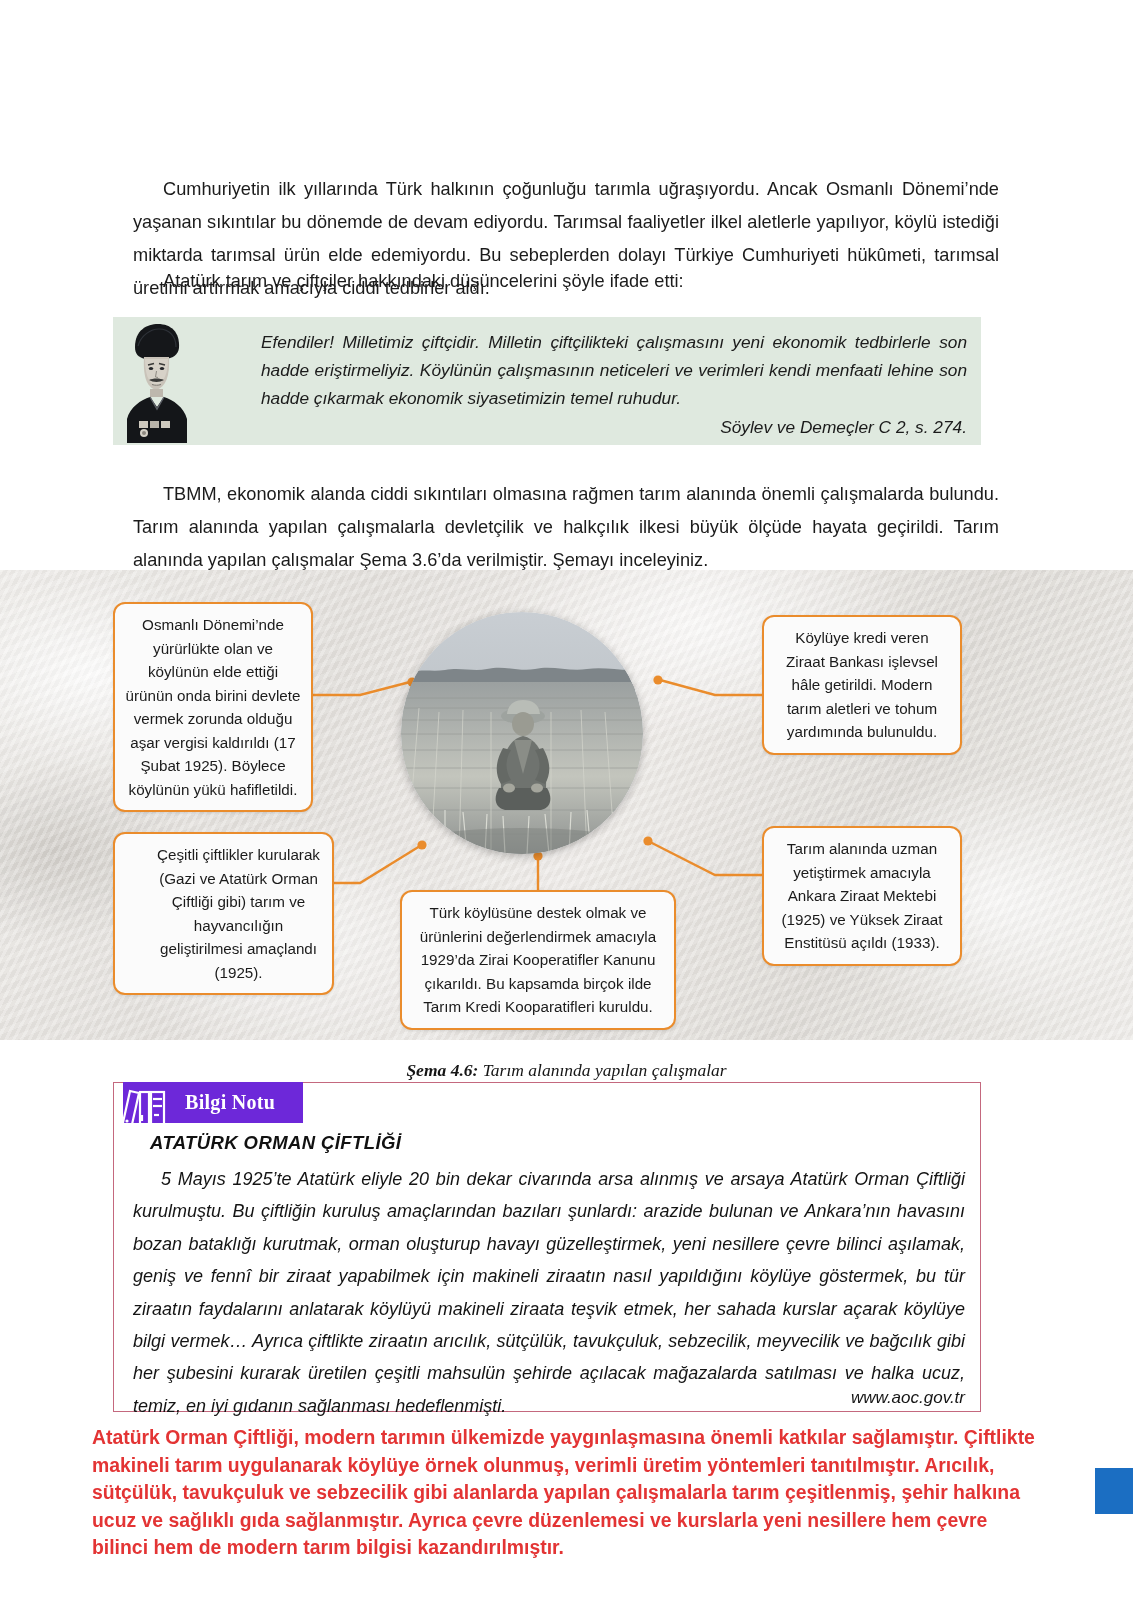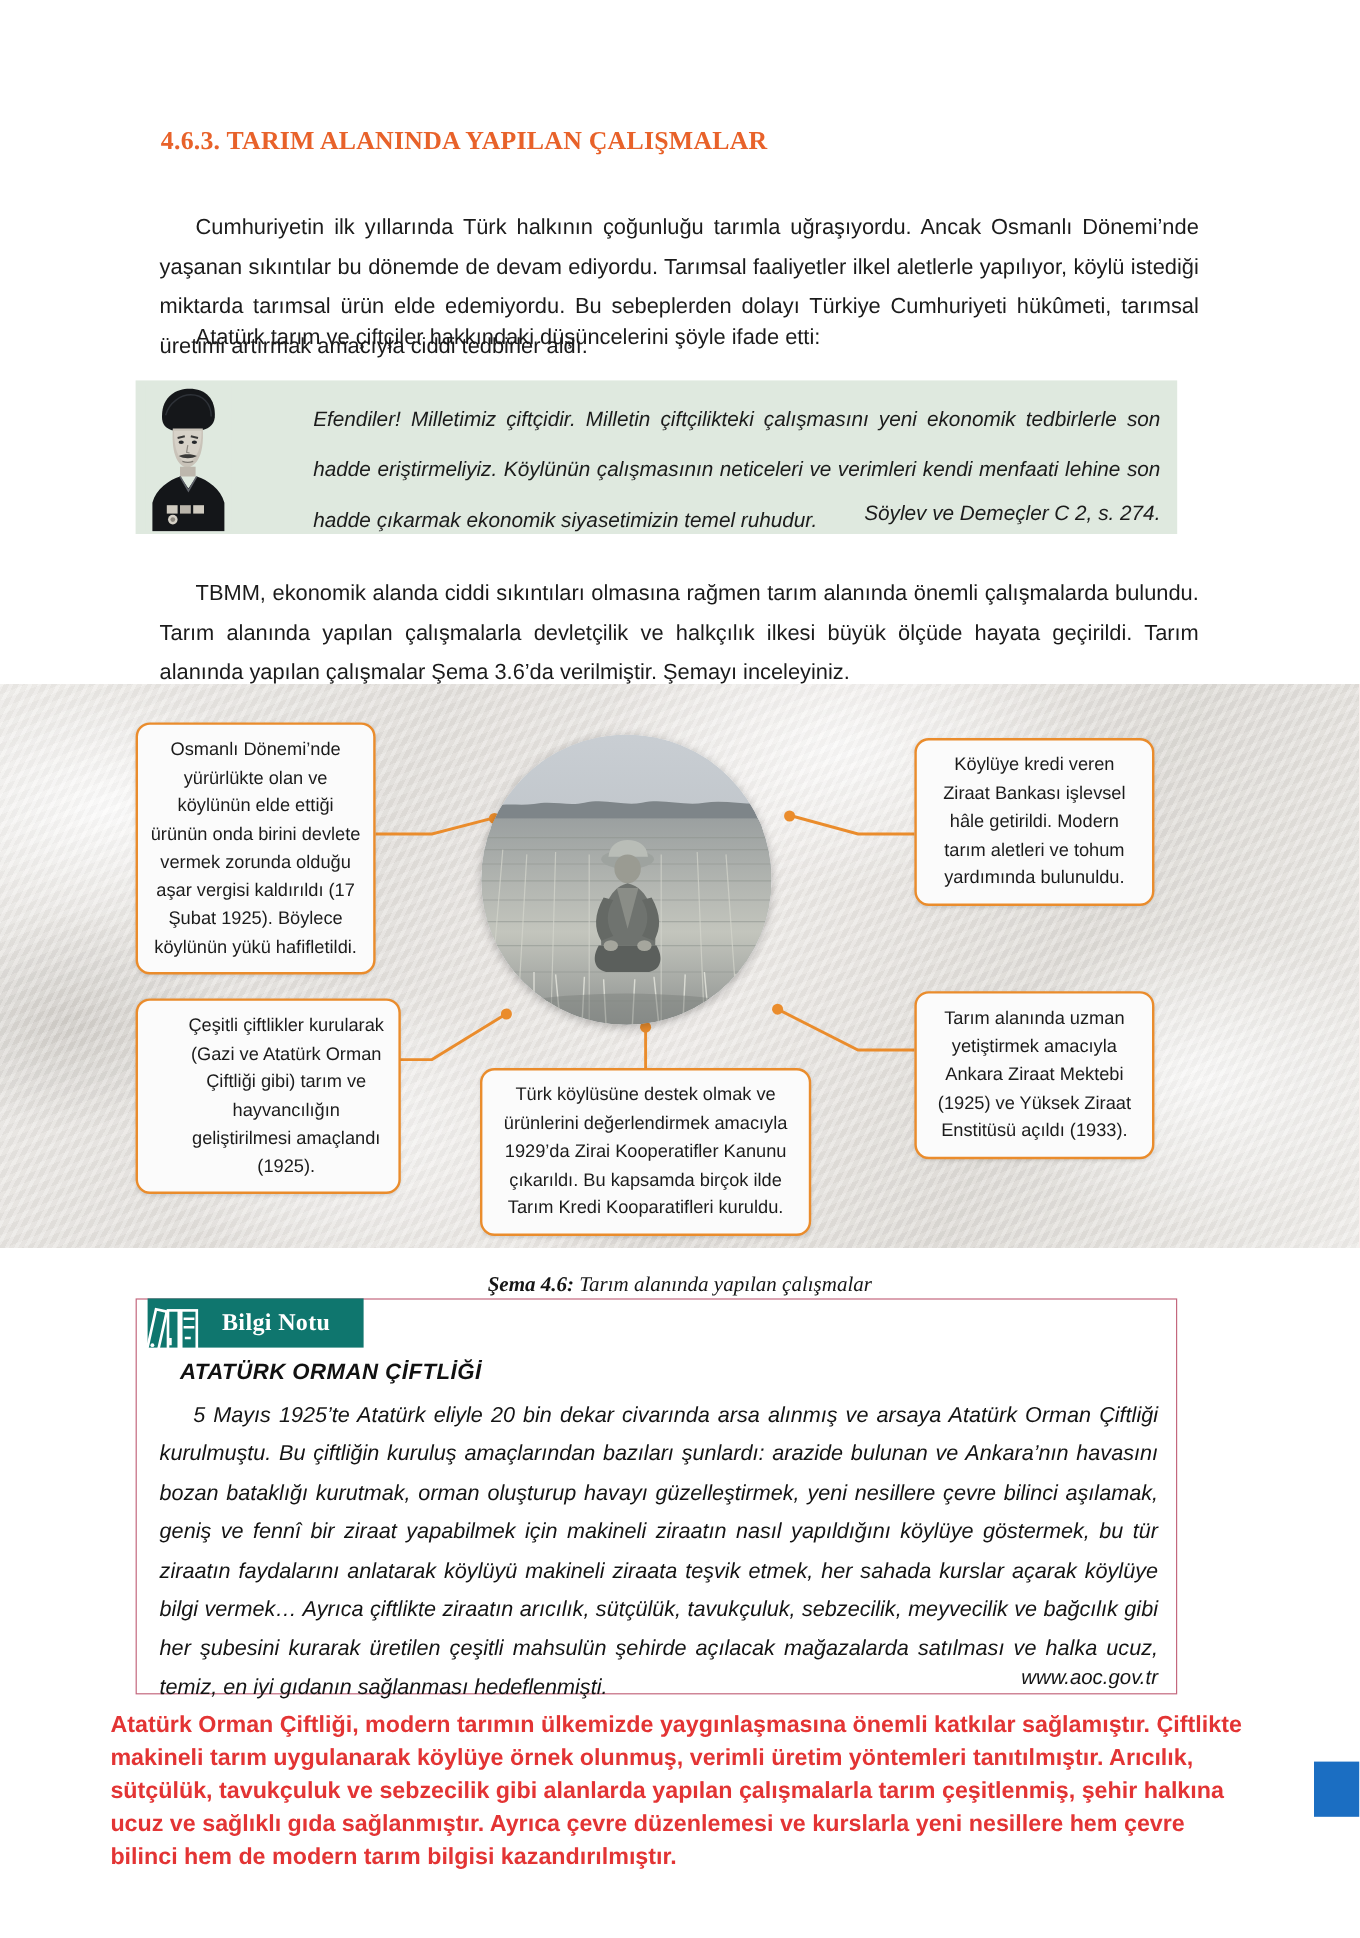--- a/index.html
+++ b/index.html
@@ -64,21 +64,21 @@
     overflow: hidden;
   }
   .quote-portrait svg { display: block; }
   .quote-text {
     position: absolute;
     left: 148px;
     top: 11px;
     width: 706px;
     font-style: italic;
     font-size: 17.3px;
-    line-height: 42px;
+    line-height: 28px;
     text-align: justify;
     text-justify: inter-word;
     color: #1b1b1b;
   }
   .quote-source {
     position: absolute;
     left: 148px;
     top: 100px;
     width: 706px;
     text-align: right;
@@ -178,21 +178,21 @@
     border: 1.4px solid #c4687e;
     box-sizing: border-box;
     background: #ffffff;
   }
   .note-banner {
     position: absolute;
     left: 123px;
     top: 1082px;
     width: 180px;
     height: 41px;
-    background: #0f766e;
+    background: #6d28d9;
   }
   .note-banner-label {
     position: absolute;
     left: 62px;
     top: 9px;
     font-family: "Liberation Serif", serif;
     font-weight: bold;
     font-size: 20px;
     color: #ffffff;
     letter-spacing: 0.3px;
@@ -259,21 +259,20 @@
     width: 38px;
     height: 46px;
     background: #1b6ec2;
   }
 </style>
 </head>
 <body>
 
 <div class="page">
 
-  <div class="section-title">4.6.3. TARIM ALANINDA YAPILAN ÇALIŞMALAR</div>
 
   <div class="para p1">Cumhuriyetin ilk yıllarında Türk halkının çoğunluğu tarımla uğraşıyordu. Ancak Osmanlı Dönemi’nde yaşanan sıkıntılar bu dönemde de devam ediyordu. Tarımsal faaliyetler ilkel aletlerle yapılıyor, köylü istediği miktarda tarımsal ürün elde edemiyordu. Bu sebeplerden dolayı Türkiye Cumhuriyeti hükûmeti, tarımsal üretimi artırmak amacıyla ciddi tedbirler aldı.</div>
 
   <div class="para p2">Atatürk tarım ve çiftçiler hakkındaki düşüncelerini şöyle ifade etti:</div>
 
   <div class="quote-box">
     <div class="quote-portrait">
       <svg width="72" height="122" viewBox="0 0 72 122" xmlns="http://www.w3.org/2000/svg">
         <rect x="0" y="0" width="72" height="122" fill="#dfe9df"></rect>
 

